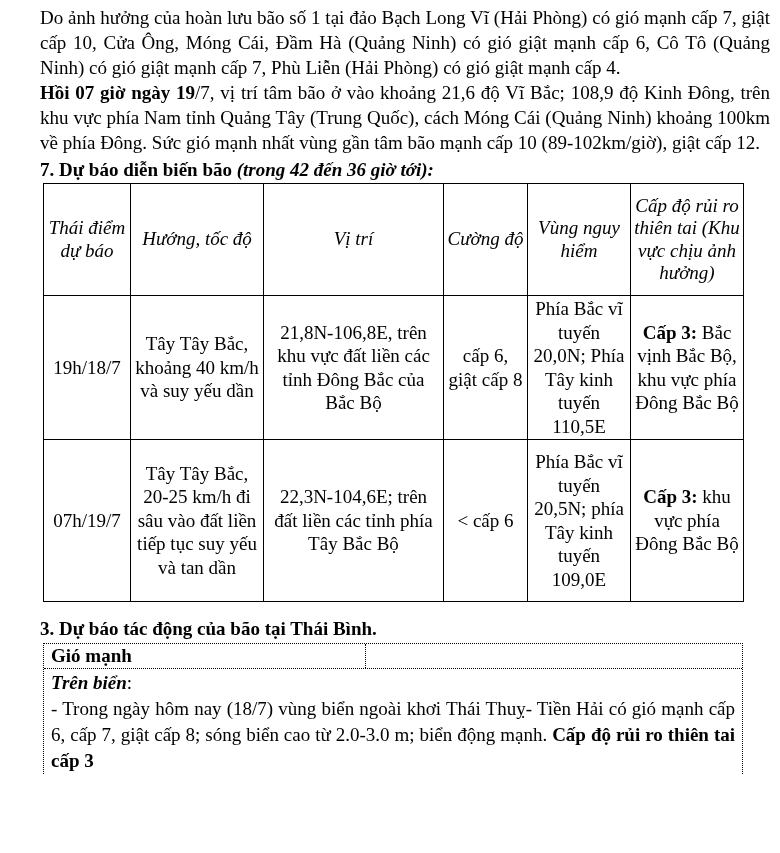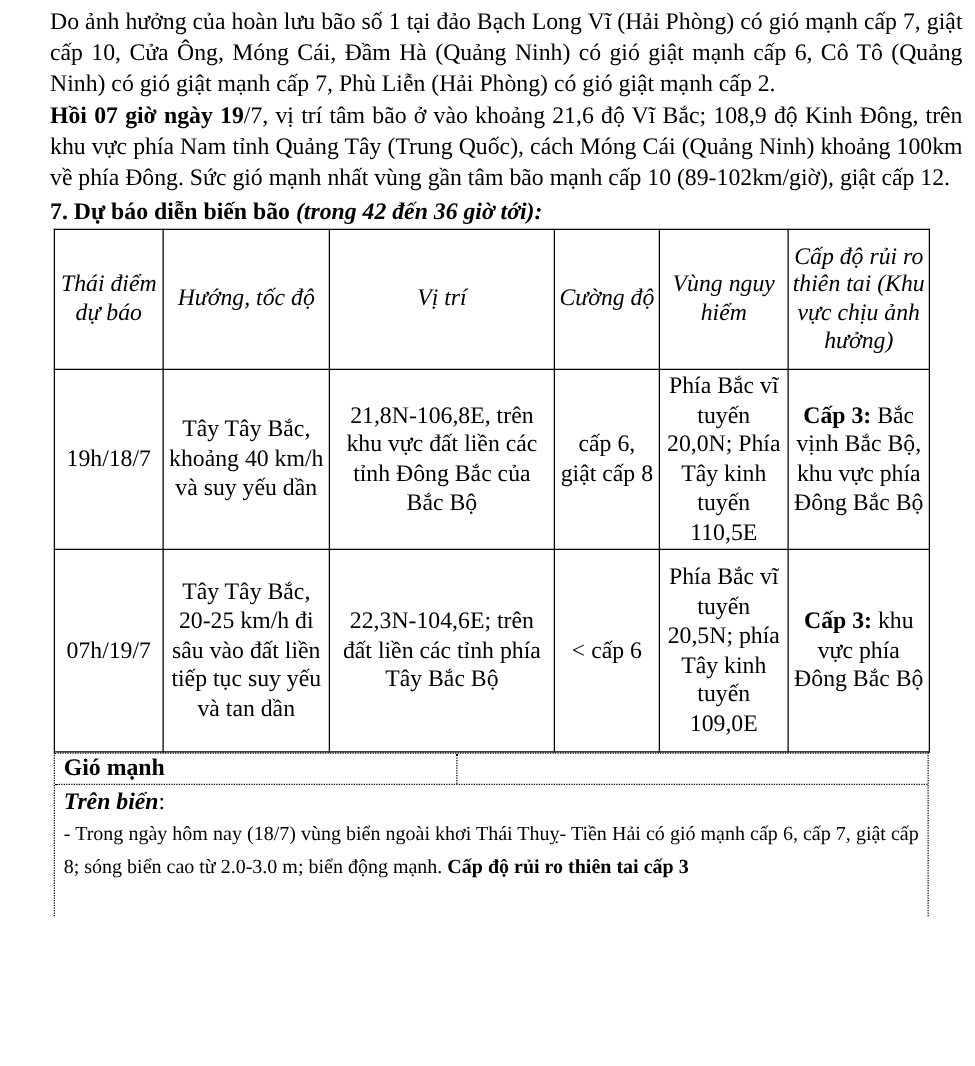--- a/index.html
+++ b/index.html
@@ -45,29 +45,29 @@
   .impact-row1 {
     display: flex; height: 25px;
     border-bottom: 1px dotted #000;
     font-weight: bold; line-height: 24px; gap: 24px;
   }
   .impact-row1 .cell-l { width: 322px; border-right: 1px dotted #000; padding-left: 7px; }
   .impact-row1 .cell-r { flex: 1; }
   .impact-row2 { padding: 1px 7px 0 7px; line-height: 26px; }
   .sea-title { font-size: 19px; }
   .sea-title .bi { font-weight: bold; font-style: italic; }
-  .sea-text { font-size: 16px; text-align: justify; }
+  .sea-text { font-size: 19px; text-align: justify; }
 </style>
 </head>
 <body>
 
 <div class="page">
 
 
-  <p class="body-par">Do ảnh hưởng của hoàn lưu bão số 1 tại đảo Bạch Long Vĩ (Hải Phòng) có gió mạnh cấp 7, giật cấp 10, Cửa Ông, Móng Cái, Đầm Hà (Quảng Ninh) có gió giật mạnh cấp 6, Cô Tô (Quảng Ninh) có gió giật mạnh cấp 7, Phù Liễn (Hải Phòng) có gió giật mạnh cấp 2.</p>
+  <p class="body-par">Do ảnh hưởng của hoàn lưu bão số 1 tại đảo Bạch Long Vĩ (Hải Phòng) có gió mạnh cấp 7, giật cấp 10, Cửa Ông, Móng Cái, Đầm Hà (Quảng Ninh) có gió giật mạnh cấp 6, Cô Tô (Quảng Ninh) có gió giật mạnh cấp 7, Phù Liễn (Hải Phòng) có gió giật mạnh cấp 4.</p>
 
   <p class="body-par"><span class="b">Hồi 07 giờ ngày 19</span><span>/7, vị trí tâm bão ở vào khoảng 21,6 độ Vĩ Bắc; 108,9 độ Kinh Đông, trên khu vực phía Nam tỉnh Quảng Tây (Trung Quốc), cách Móng Cái (Quảng Ninh) khoảng 100km về phía Đông. Sức gió mạnh nhất vùng gần tâm bão mạnh cấp 10 (89-102km/giờ), giật cấp 12.</span></p>
 
   <p class="heading heading2"><span>7. Dự báo diễn biến bão </span><span class="it">(trong 42 đến 36 giờ tới):</span></p>
 
   <table class="forecast">
     <colgroup>
       <col style="width:87px">
         <col style="width:133px">
         <col style="width:180px">
@@ -98,20 +98,21 @@
         <td>07h/19/7</td>
         <td>Tây Tây Bắc, 20-25 km/h đi sâu vào đất liền tiếp tục suy yếu và tan dần</td>
         <td>22,3N-104,6E; trên đất liền các tỉnh phía Tây Bắc Bộ</td>
         <td>&lt; cấp 6</td>
         <td>Phía Bắc vĩ tuyến 20,5N; phía Tây kinh tuyến 109,0E</td>
         <td><span class="b">Cấp 3:</span><span> khu vực phía Đông Bắc Bộ</span></td>
       </tr>
     </tbody>
   </table>
 
+  <p class="heading heading3">3. Dự báo tác động của bão tại Thái Bình.</p>
 
   <div class="impact">
     <div class="impact-row1">
       <div class="cell-l">Gió mạnh</div>
       <div class="cell-r"></div>
     </div>
     <div class="impact-row2">
       <p class="sea-title"><span class="bi">Trên biển</span><span>:</span></p>
       <p class="sea-text"><span>- Trong ngày hôm nay (18/7) vùng biển ngoài khơi Thái Thuỵ- Tiền Hải có gió mạnh cấp 6, cấp 7, giật cấp 8; sóng biển cao từ 2.0-3.0 m; biển động mạnh. </span><span class="b">Cấp độ rủi ro thiên tai cấp 3</span></p>
     </div>

